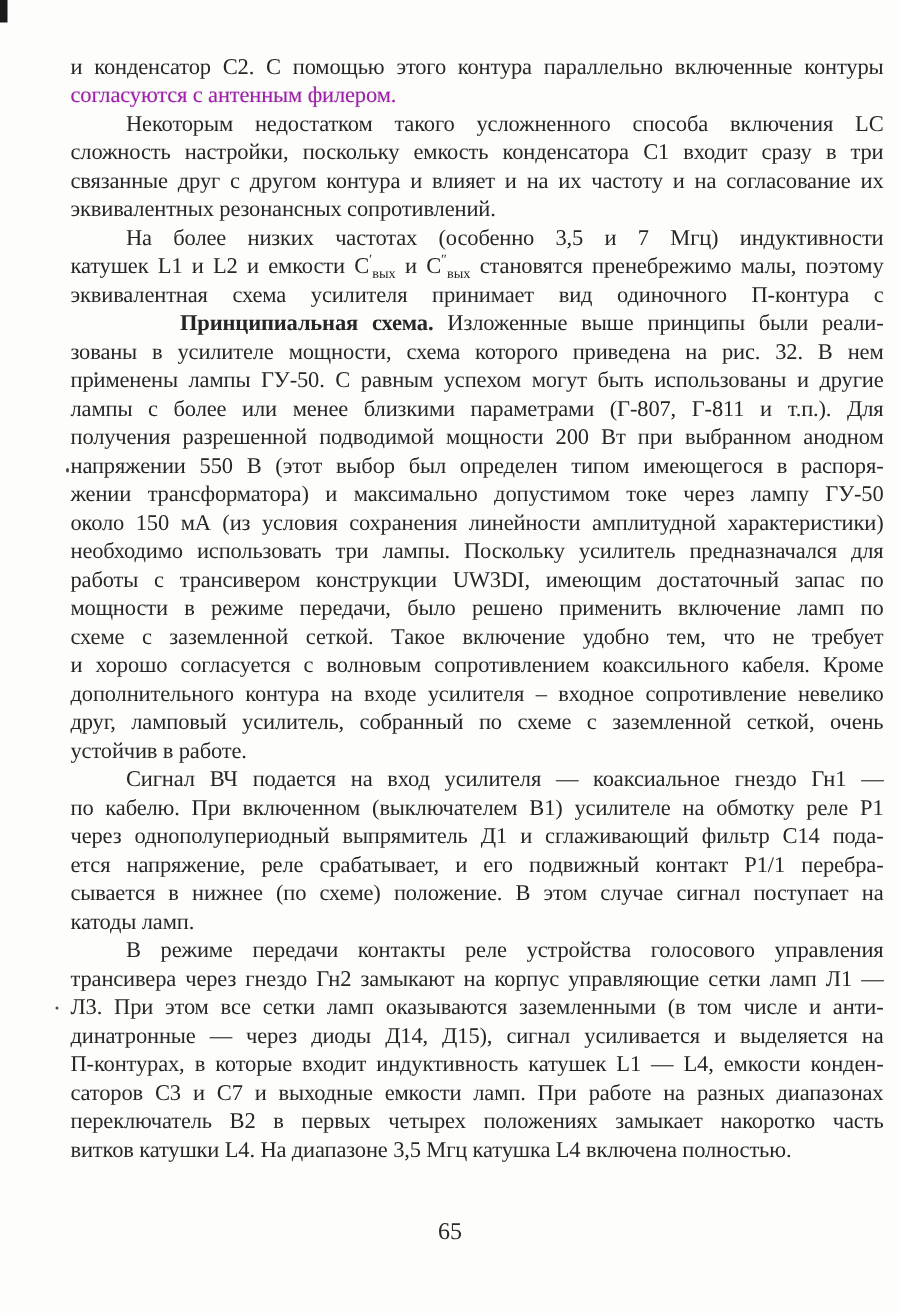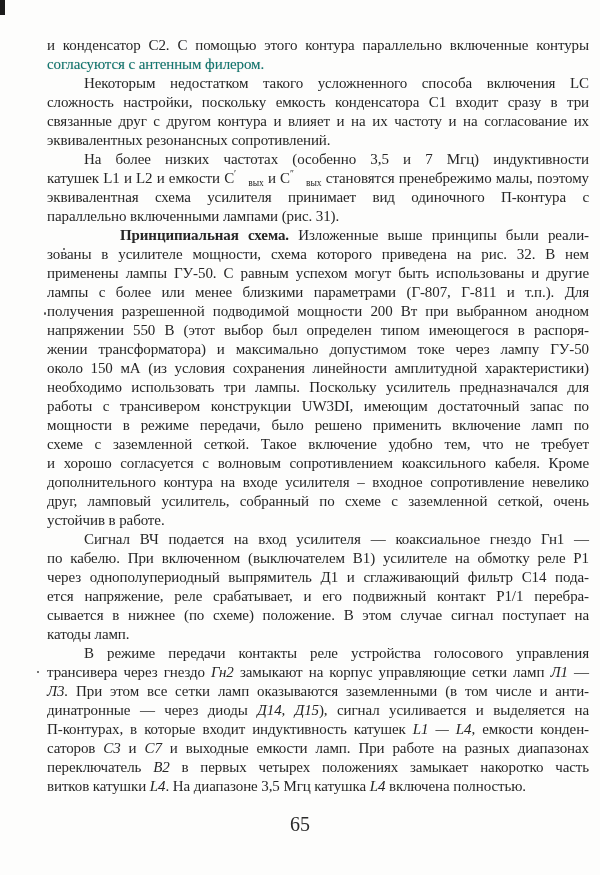--- a/index.html
+++ b/index.html
@@ -22,31 +22,31 @@
   .line {
     font-size: 15px;
     line-height: 19px;
     letter-spacing: -0.1px;
     text-align: justify;
     text-align-last: justify;
     white-space: normal;
   }
   .line.last { text-align-last: left; }
   .line.indent { text-indent: 37px; }
-  .line.faded { color: #0f766e; text-shadow: 0 0 1px rgba(170,170,170,.7); }
+  .line.faded { color: #a21caf; text-shadow: 0 0 1px rgba(170,170,170,.7); }
   .b { font-weight: bold; margin-left: 36px; }
-  .i { font-style: italic; }
+  .i { }
   sup, sub { line-height: 0; font-size: 9.5px; letter-spacing: 0; }
   sup { vertical-align: 6px; }
-  sub { vertical-align: -3px; margin-left: 12px; }
+  sub { vertical-align: -3px; }
   .pagenum {
     position: absolute;
     top: 813px; left: 0; width: 100%;
     text-align: center;
-    font-size: 20px;
+    font-size: 16px;
     color: #2a2a2a;
   }
   .corner-mark {
     position: absolute;
     left: 0; top: 0; width: 5px; height: 15px;
     background: #1b1b1b;
   }
   .dot {
     position: absolute;
     background: #4a4a4a;
@@ -68,21 +68,20 @@
   <main class="textblock">
       <div class="line"><span>и конденсатор С2. С помощью этого контура параллельно включенные контуры</span></div>
       <div class="line last faded"><span>согласуются с антенным филером.</span></div>
       <div class="line indent"><span>Некоторым недостатком такого усложненного способа включения LC</span></div>
       <div class="line"><span>сложность настройки, поскольку емкость конденсатора С1 входит сразу в три</span></div>
       <div class="line"><span>связанные друг с другом контура и влияет и на их частоту и на согласование их</span></div>
       <div class="line last"><span>эквивалентных резонансных сопротивлений.</span></div>
       <div class="line indent"><span>На более низких частотах (особенно 3,5 и 7 Мгц) индуктивности</span></div>
       <div class="line"><span>катушек L1 и L2 и емкости С</span><sup>′</sup><sub>вых</sub><span> и С</span><sup>″</sup><sub>вых</sub><span> становятся пренебрежимо малы, поэтому</span></div>
       <div class="line"><span>эквивалентная схема усилителя принимает вид одиночного П-контура с</span></div>
-      <div class="line last"><span>параллельно включенными лампами (рис. 31).</span></div>
       <div class="line indent"><span class="b">Принципиальная схема.</span><span> Изложенные выше принципы были реали-</span></div>
       <div class="line"><span>зованы в усилителе мощности, схема которого приведена на рис. 32. В нем</span></div>
       <div class="line"><span>применены лампы ГУ-50. С равным успехом могут быть использованы и другие</span></div>
       <div class="line"><span>лампы с более или менее близкими параметрами (Г-807, Г-811 и т.п.). Для</span></div>
       <div class="line"><span>получения разрешенной подводимой мощности 200 Вт при выбранном анодном</span></div>
       <div class="line"><span>напряжении 550 В (этот выбор был определен типом имеющегося в распоря-</span></div>
       <div class="line"><span>жении трансформатора) и максимально допустимом токе через лампу ГУ-50</span></div>
       <div class="line"><span>около 150 мА (из условия сохранения линейности амплитудной характеристики)</span></div>
       <div class="line"><span>необходимо использовать три лампы. Поскольку усилитель предназначался для</span></div>
       <div class="line"><span>работы с трансивером конструкции UW3DI, имеющим достаточный запас по</span></div>

